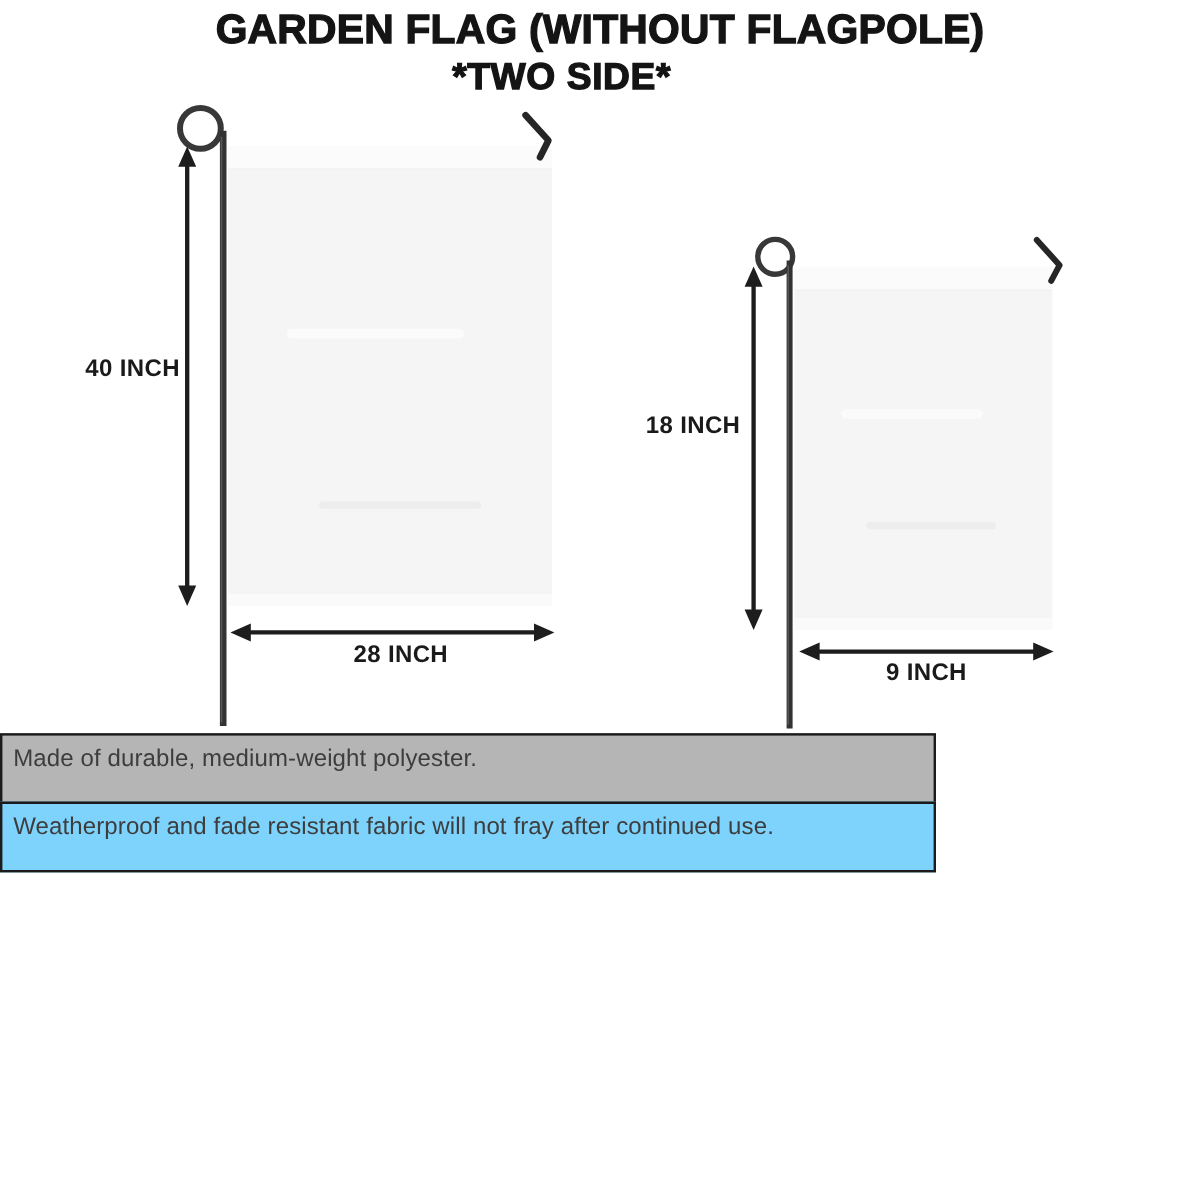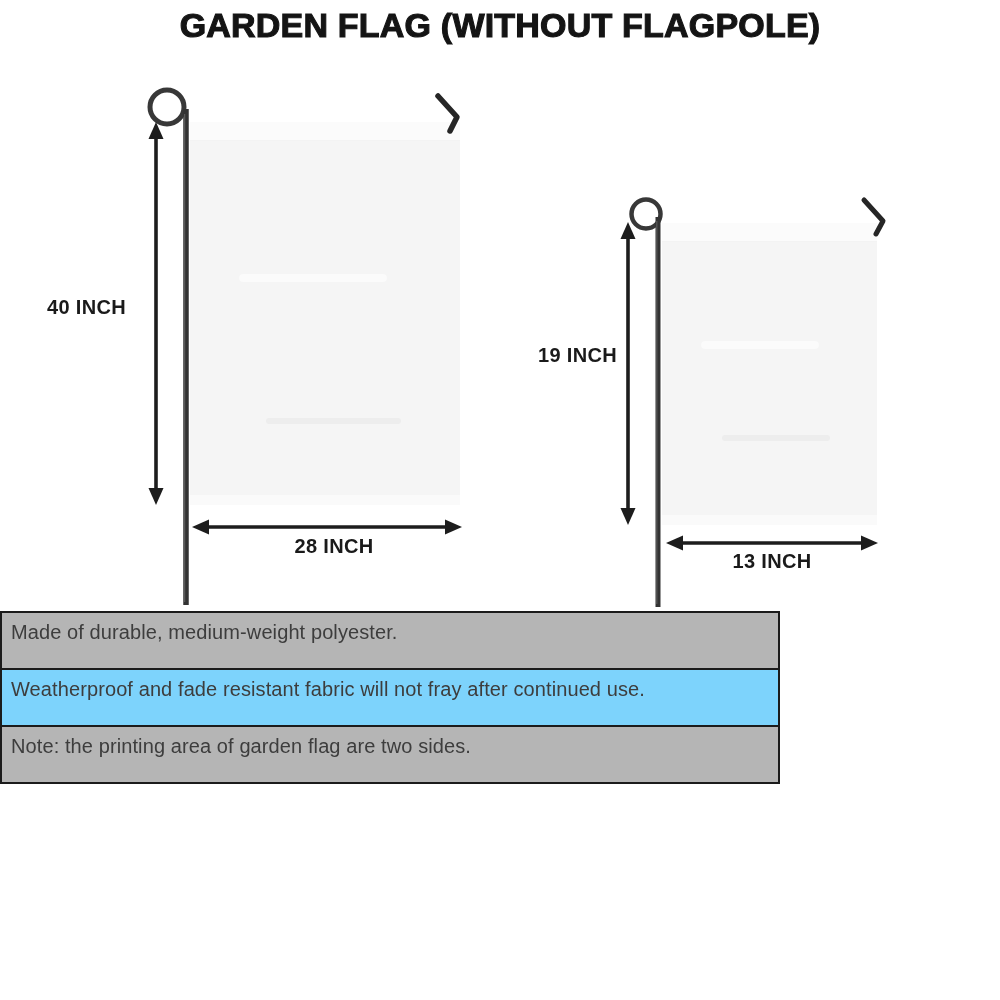--- a/index.html
+++ b/index.html
@@ -31,41 +31,42 @@
   .flag-large .streak-a{top:152px;}
   .flag-large .streak-b{top:296px;}
   .flag-small .streak-a{top:118px;}
   .flag-small .streak-b{top:212px;}
   .hanger,.hook,.dim-arrow{position:absolute;}
   
   .dim-label{
     position:absolute;font-size:20px;font-weight:bold;letter-spacing:0.3px;
     color:var(--label-color,#1a1a1a);text-align:center;white-space:nowrap;
   }
-  .lbl-40{left:24px;top:296px;width:125px;}
+  .lbl-40{left:48px;top:296px;width:125px;}
   .lbl-28{left:264px;top:535px;width:140px;}
   .lbl-18{left:515px;top:344px;width:125px;}
   .lbl-12{left:702px;top:550px;width:140px;}
   
   .features{position:absolute;left:0;top:611px;width:628px;}
   .feature-row{
     box-sizing:border-box;width:780px;height:59px;margin-top:-2px;
     border:2px solid var(--bar-border,#1b1b1b);background:#7dd3fc;
     padding:7px 10px 0 9px;font-size:20px;line-height:24px;
     color:var(--feature-text,#3d3d3d);letter-spacing:0.1px;
   }
   .feature-row:first-child{margin-top:0;}
   .feature-row:nth-child(odd){background:var(--bar-gray,#b5b5b5);}
 </style>
 </head>
 <body>
 
 <div class="stage">
 
   <h1 class="title-line1">GARDEN FLAG (WITHOUT FLAGPOLE)</h1>
+  <h2 class="title-line2">*TWO SIDE*</h2>
 
   <svg class="hanger" style="left:140px;top:84px;" width="64" height="525" viewBox="0 0 64 525">
     <circle cx="27" cy="23" r="17" fill="none" stroke="#383838" stroke-width="5"></circle>
     <line x1="46" y1="25" x2="46" y2="521" stroke="#333333" stroke-width="5.5"></line>
     <line x1="44.6" y1="30" x2="44.6" y2="518" stroke="#6a6a6a" stroke-width="1.3" opacity="0.7"></line>
   </svg>
 
   <div class="flag flag-large">
     <div class="sleeve"></div>
     <div class="streak-a"></div>
@@ -106,28 +107,27 @@
 
   <svg class="hook" style="left:856px;top:194px;" width="38" height="50" viewBox="0 0 38 50">
     <path d="M8,6 L27,27 L20,40" fill="none" stroke="#262626" stroke-width="5" stroke-linecap="round" stroke-linejoin="round"></path>
   </svg>
 
   <svg class="dim-arrow" style="left:618px;top:222px;" width="20" height="303" viewBox="0 0 20 303">
     <line x1="10" y1="15" x2="10" y2="288" stroke="#1d1d1d" stroke-width="3.6"></line>
     <polygon points="10,0 2.5,17 17.5,17" fill="#1d1d1d"></polygon>
     <polygon points="10,303 2.5,286 17.5,286" fill="#1d1d1d"></polygon>
   </svg>
-  <div class="dim-label lbl-18">19 INCH</div>
+  <div class="dim-label lbl-18">18 INCH</div>
 
   <svg class="dim-arrow" style="left:666px;top:533px;" width="212" height="20" viewBox="0 0 212 20">
     <line x1="14" y1="10" x2="198" y2="10" stroke="#1d1d1d" stroke-width="3.6"></line>
     <polygon points="0,10 17,2.5 17,17.5" fill="#1d1d1d"></polygon>
     <polygon points="212,10 195,2.5 195,17.5" fill="#1d1d1d"></polygon>
   </svg>
-  <div class="dim-label lbl-12">13 INCH</div>
+  <div class="dim-label lbl-12">9 INCH</div>
 
   <div class="features">
     <div class="feature-row">Made of durable, medium-weight polyester.</div>
     <div class="feature-row">Weatherproof and fade resistant fabric will not fray after continued use.</div>
-    <div class="feature-row">Note: the printing area of garden flag are two sides.</div>
   </div>
 
 </div>
 
 </body></html>

